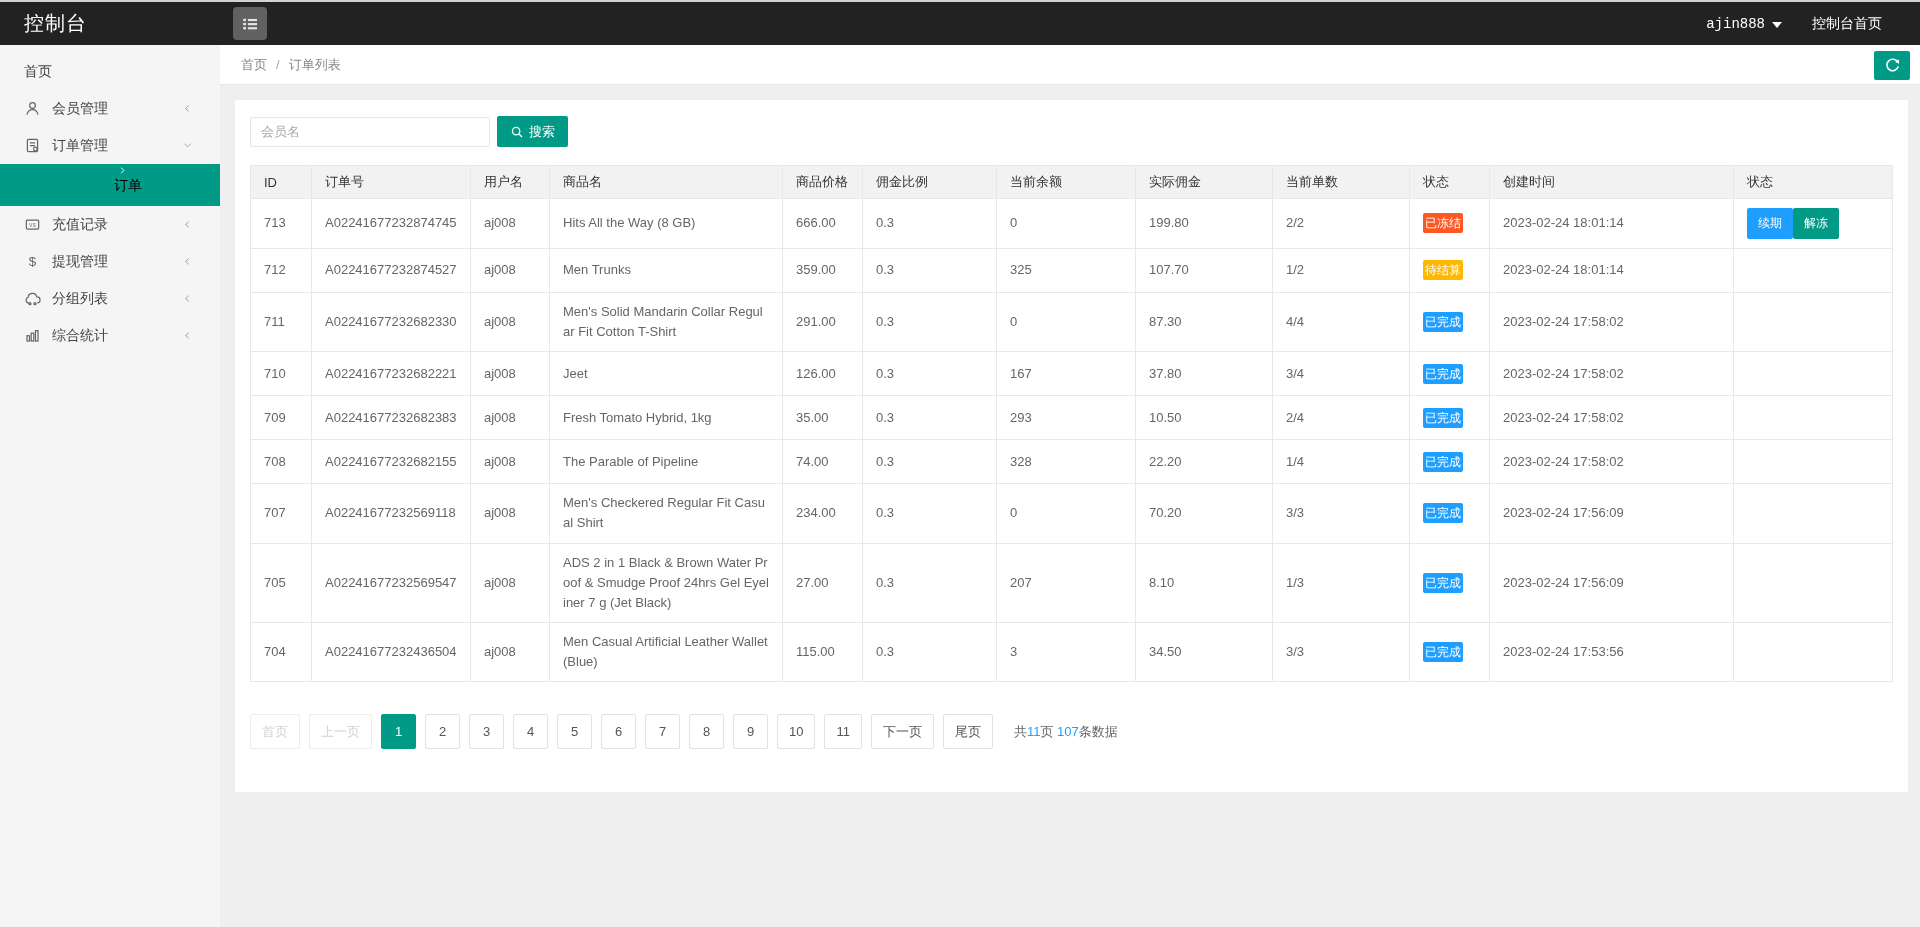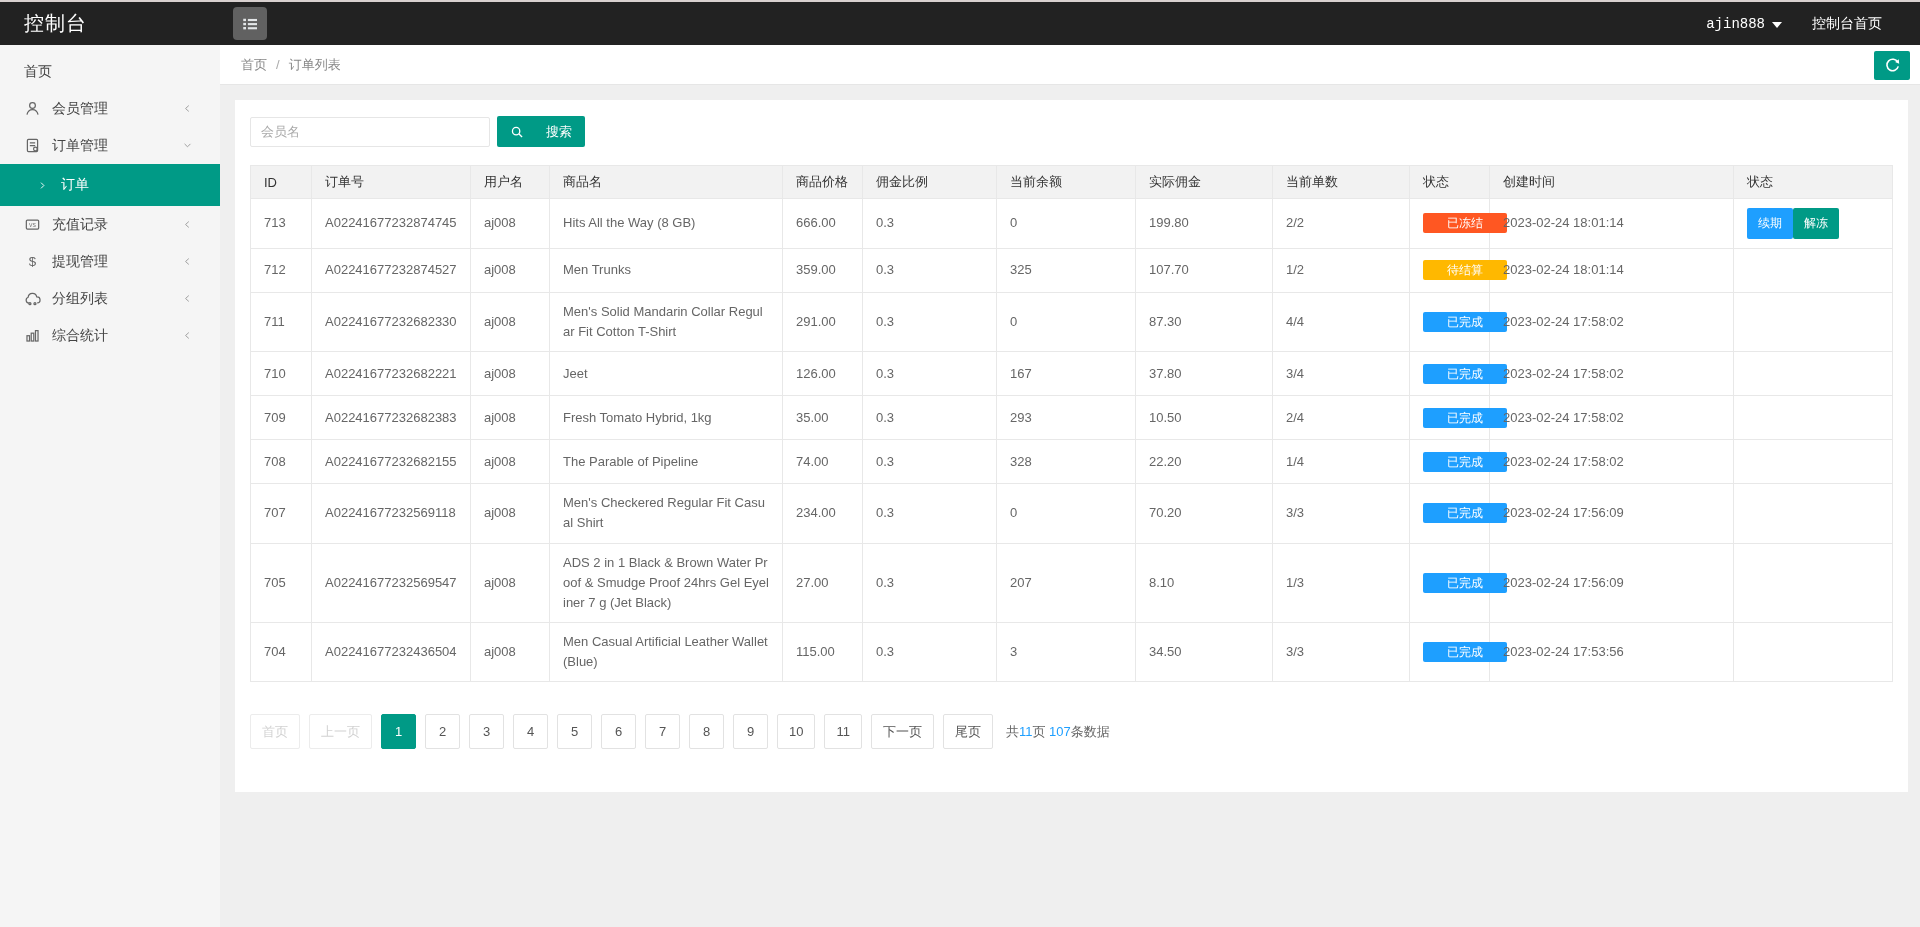--- a/index.html
+++ b/index.html
@@ -23,60 +23,60 @@
   .user-menu { display:flex; align-items:center; gap:7px; cursor:pointer; }
   .caret { width:0; height:0; border-left:5px solid transparent; border-right:5px solid transparent; border-top:6px solid #fff; margin-top:2px; }
   .console-home { color:#fff; text-decoration:none; margin-left:30px; cursor:pointer; }
 
   
   .layout { display:flex; height:882px; }
   .sidebar { width:220px; flex:0 0 220px; background:#f5f5f5; padding-top:8px; }
   .side-item { height:37px; display:flex; align-items:center; padding:0 26px 0 24px; font-size:14px; color:#444; cursor:pointer; }
   .side-item .s-icon { width:17px; height:17px; margin-right:11px; color:#666; display:flex; align-items:center; }
   .side-item .s-chev { margin-left:auto; color:#999; display:flex; }
-  .side-sub { height:42px; background:var(--accent); color:#ffffff; display:flex; align-items:center; padding-left:36px; font-size:14px; cursor:pointer; }
+  .side-sub { height:42px; background:var(--accent); color:#000000; display:flex; align-items:center; padding-left:36px; font-size:14px; cursor:pointer;flex-direction:column; }
   .side-sub .arrow { display:flex; margin-right:12px; }
 
   .main { flex:1; position:relative; }
   .breadcrumb-bar { height:40px; background:#fff; border-bottom:1px solid #e6e6e6;
     display:flex; align-items:center; padding-left:21px; font-size:13px; color:#888; }
   .breadcrumb-bar .sep { margin:0 9px; color:#aaa; }
   .breadcrumb-bar .crumb-home { cursor:pointer; }
   .refresh-btn { position:absolute; top:6px; right:16px; width:36px; height:29px; background:var(--accent);
     border:none; border-radius:2px; display:flex; align-items:center; justify-content:center; cursor:pointer; }
 
   
   .card { background:#fff; margin:15px 18px 0 15px; padding:15px 15px 32px 15px; min-height:692px; }
   .search-row { display:flex; align-items:center; margin:1px 0 18px 0; }
   .search-row input { width:240px; height:30px; border:1px solid #e6e6e6; border-radius:2px; padding:0 10px;
     font-size:13px; color:#666; outline:none; font-family:inherit; }
   .search-row input::placeholder { color:#a9a9a9; }
   .search-btn { height:31px; margin-left:7px; background:var(--accent); color:#fff; border:none; border-radius:2px;
-    font-size:13px; padding:0 13px; display:flex; align-items:center; gap:22px; cursor:pointer; font-family:inherit; }
+    font-size:13px; padding:0 13px; display:flex; align-items:center; gap:5px; cursor:pointer; font-family:inherit; }
 
   table.orders { border-collapse:collapse; width:1642px; font-size:13px; color:#666; table-layout:fixed; }
   .orders th, .orders td { border:1px solid #e8e8e8; padding:9px 13px; text-align:left; vertical-align:middle; }
   .orders th { background:#f2f2f2; color:#333; font-weight:normal; height:32px; padding:7px 13px; }
   .orders td { height:44px; word-break:break-all; line-height:1.55; }
-  .badge { display:inline-block; padding:4px 24px; border-radius:2px; color:#fff; font-size:12px; line-height:1; white-space:nowrap; }
+  .badge { display:inline-block; padding:4px 2px; border-radius:2px; color:#fff; font-size:12px; line-height:1; white-space:nowrap; }
   .badge-frozen { background:var(--frozen); }
   .badge-pending { background:var(--pending); }
   .badge-done { background:var(--blue); }
   .act-btn { border:none; border-radius:2px; color:#fff; font-size:12px; padding:7px 11px; cursor:pointer; font-family:inherit; white-space:nowrap; }
   .act-renew { background:var(--blue); }
   .act-unfreeze { background:var(--accent); }
 
   
   .pagination { display:flex; align-items:center; margin-top:32px; font-size:13px; }
   .page-btn { min-width:35px; height:35px; padding:0 11px; margin-right:9px; background:#fff;
     border:1px solid #e2e2e2; border-radius:2px; color:#555; font-size:13px; display:flex;
     align-items:center; justify-content:center; cursor:pointer; font-family:inherit; }
   .page-btn.disabled { color:#d2d2d2; border-color:#ececec; }
   .page-btn.active { background:var(--accent); border-color:var(--accent); color:#fff; }
-  .page-summary { color:#666; margin-left:4px; }
+  .page-summary { color:#666; margin-left:12px; }
   .page-summary em { font-style:normal; color:var(--blue); }
 </style>
 </head>
 <body>
 
 <div class="topstrip"></div>
 
 <header class="navbar">
   <div class="brand">控制台</div>
   <button class="hamburger">

